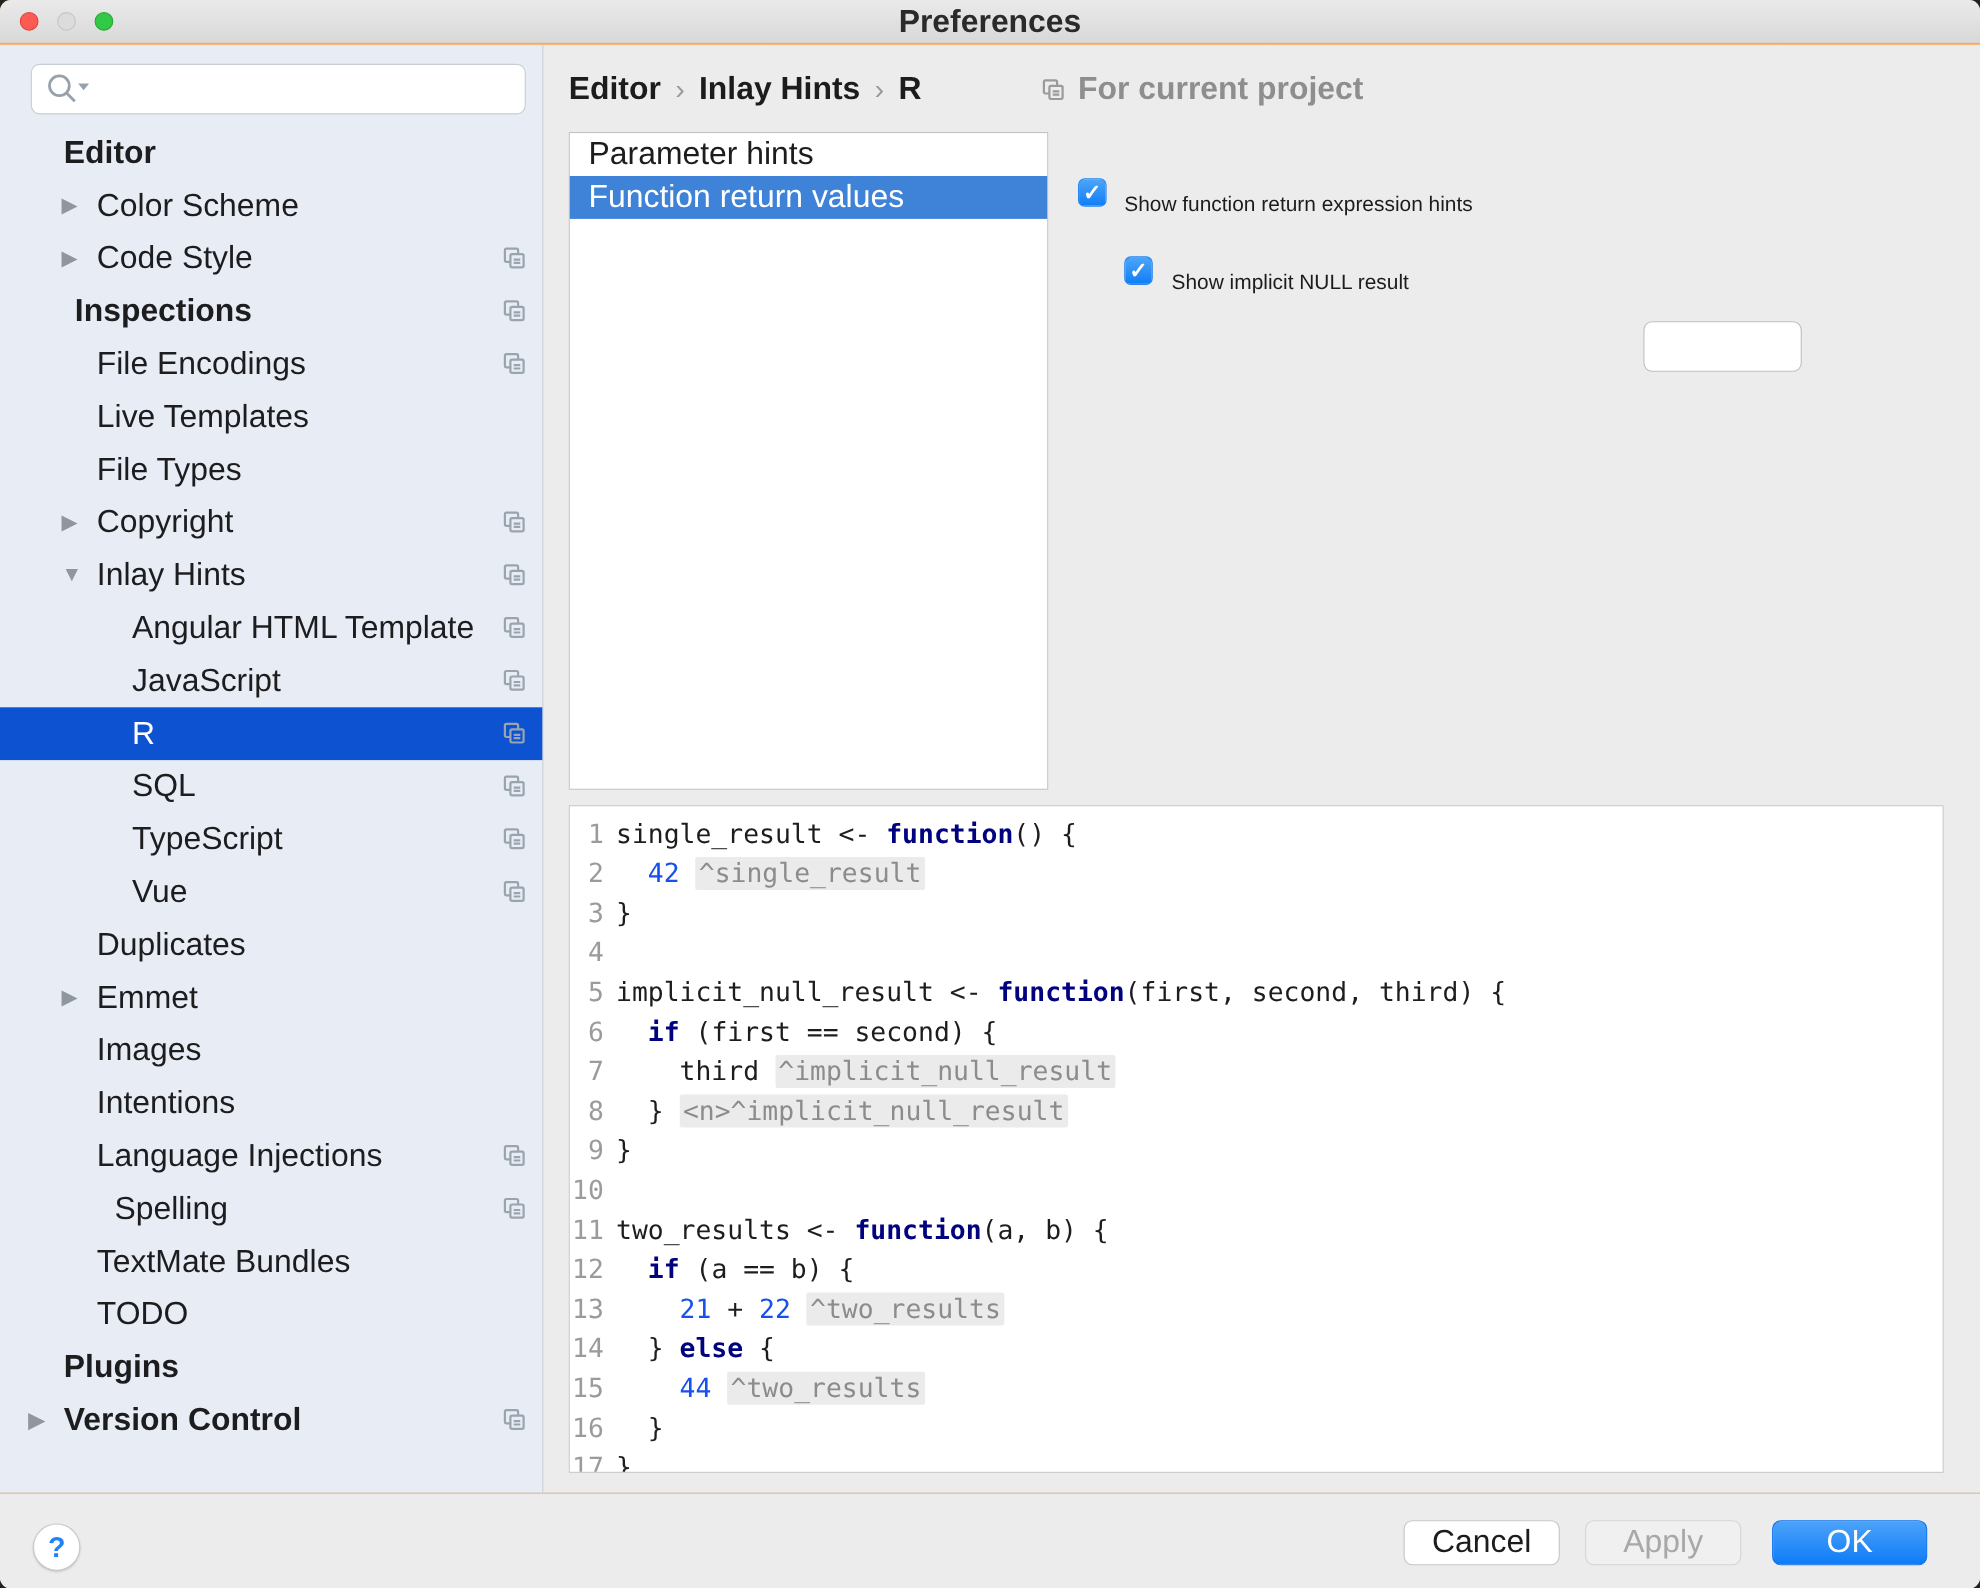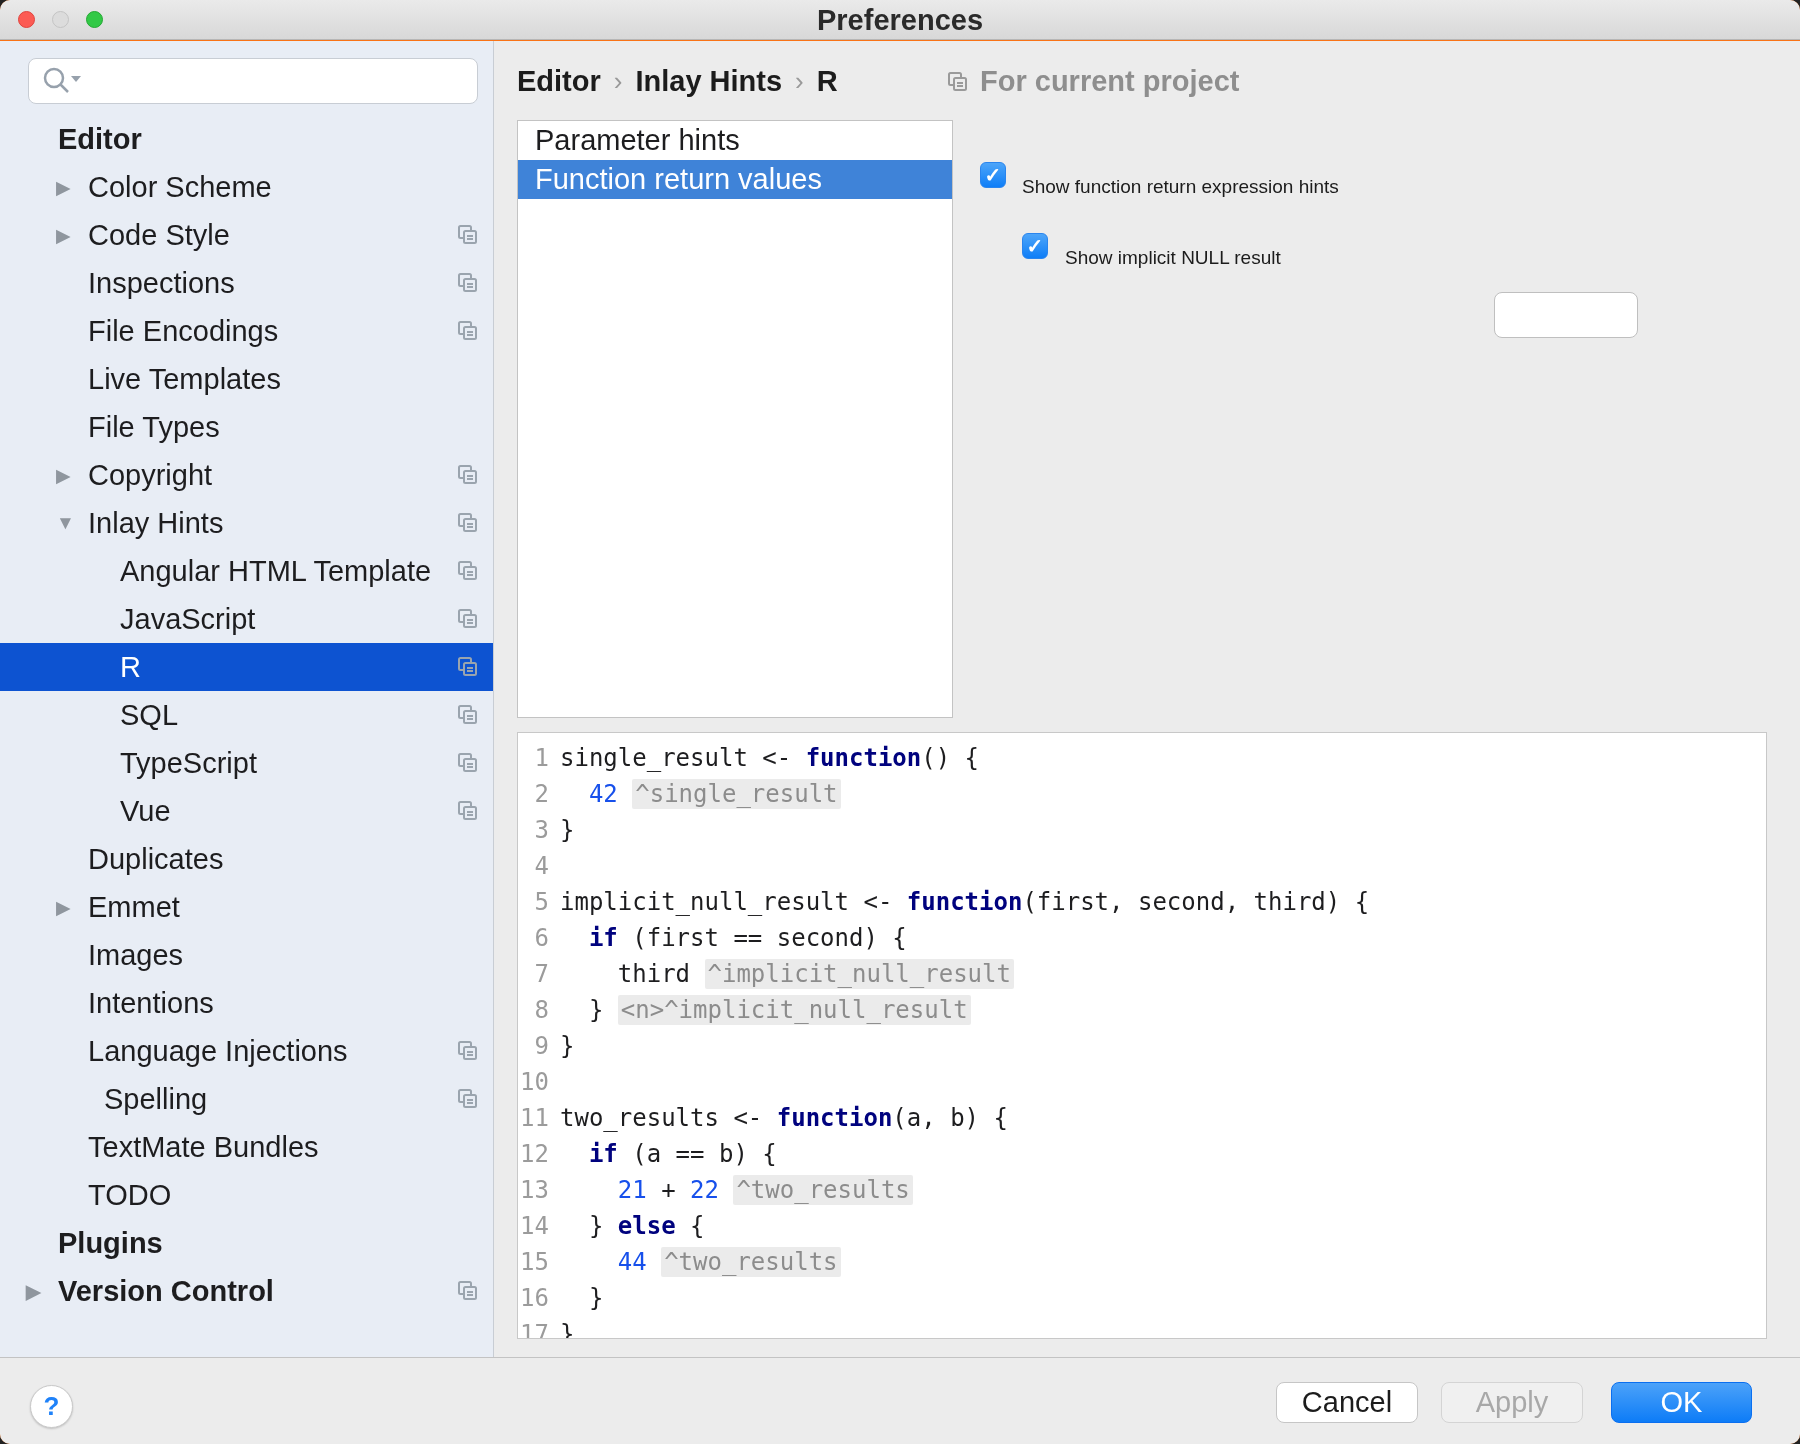--- a/index.html
+++ b/index.html
@@ -1,19 +1,19 @@
 <!DOCTYPE html>
 <html><head>
 <meta charset="utf-8">
 <style>
   html,body{margin:0;padding:0;background:#222;}
   *{box-sizing:border-box;}
   .window{
     position:relative;width:1800px;height:1444px;overflow:hidden;
-    background:#f97316;border-radius:10px;
+    background:#fdba74;border-radius:10px;
     font-family:"Liberation Sans",sans-serif;color:#1d1d1f;
   }
   
   .titlebar{position:absolute;left:0;top:0;width:1800px;height:40px;
     background:linear-gradient(#eaeaea,#d8d8d8);border-bottom:1px solid #b6b6b6;}
   .title{position:absolute;left:0;right:0;top:4px;text-align:center;
     font-size:29px;font-weight:600;color:#2a2a2a;}
   .light{position:absolute;top:11px;width:17px;height:17px;border-radius:50%;}
   .light.red{left:18px;background:#fc5b54;border:1px solid #e0443e;}
   .light.gray{left:52px;background:#dcdcdc;border:1px solid #c4c4c4;}
@@ -115,21 +115,21 @@
         <div class="trow" style="padding-left: 88px;">
           <span class="arrow" style="left: 56px;">▶</span>
           <span>Code Style</span>
           <svg class="copy-ic" width="24" height="24" viewBox="0 0 24 24">
             <rect x="3" y="3" width="12" height="12" rx="1.5"></rect>
             <rect class="front" x="8" y="8" width="12" height="12" rx="1.5"></rect>
             <line x1="11" y1="13" x2="17" y2="13"></line>
             <line x1="11" y1="16" x2="17" y2="16"></line>
           </svg>
         </div>
-        <div class="trow" style="padding-left: 88px;">
+        <div class="trow" style="padding-left: 68px; font-weight: bold;">
           <span>Inspections</span>
           <svg class="copy-ic" width="24" height="24" viewBox="0 0 24 24">
             <rect x="3" y="3" width="12" height="12" rx="1.5"></rect>
             <rect class="front" x="8" y="8" width="12" height="12" rx="1.5"></rect>
             <line x1="11" y1="13" x2="17" y2="13"></line>
             <line x1="11" y1="16" x2="17" y2="16"></line>
           </svg>
         </div>
         <div class="trow" style="padding-left: 88px;">
           <span>File Encodings</span>

